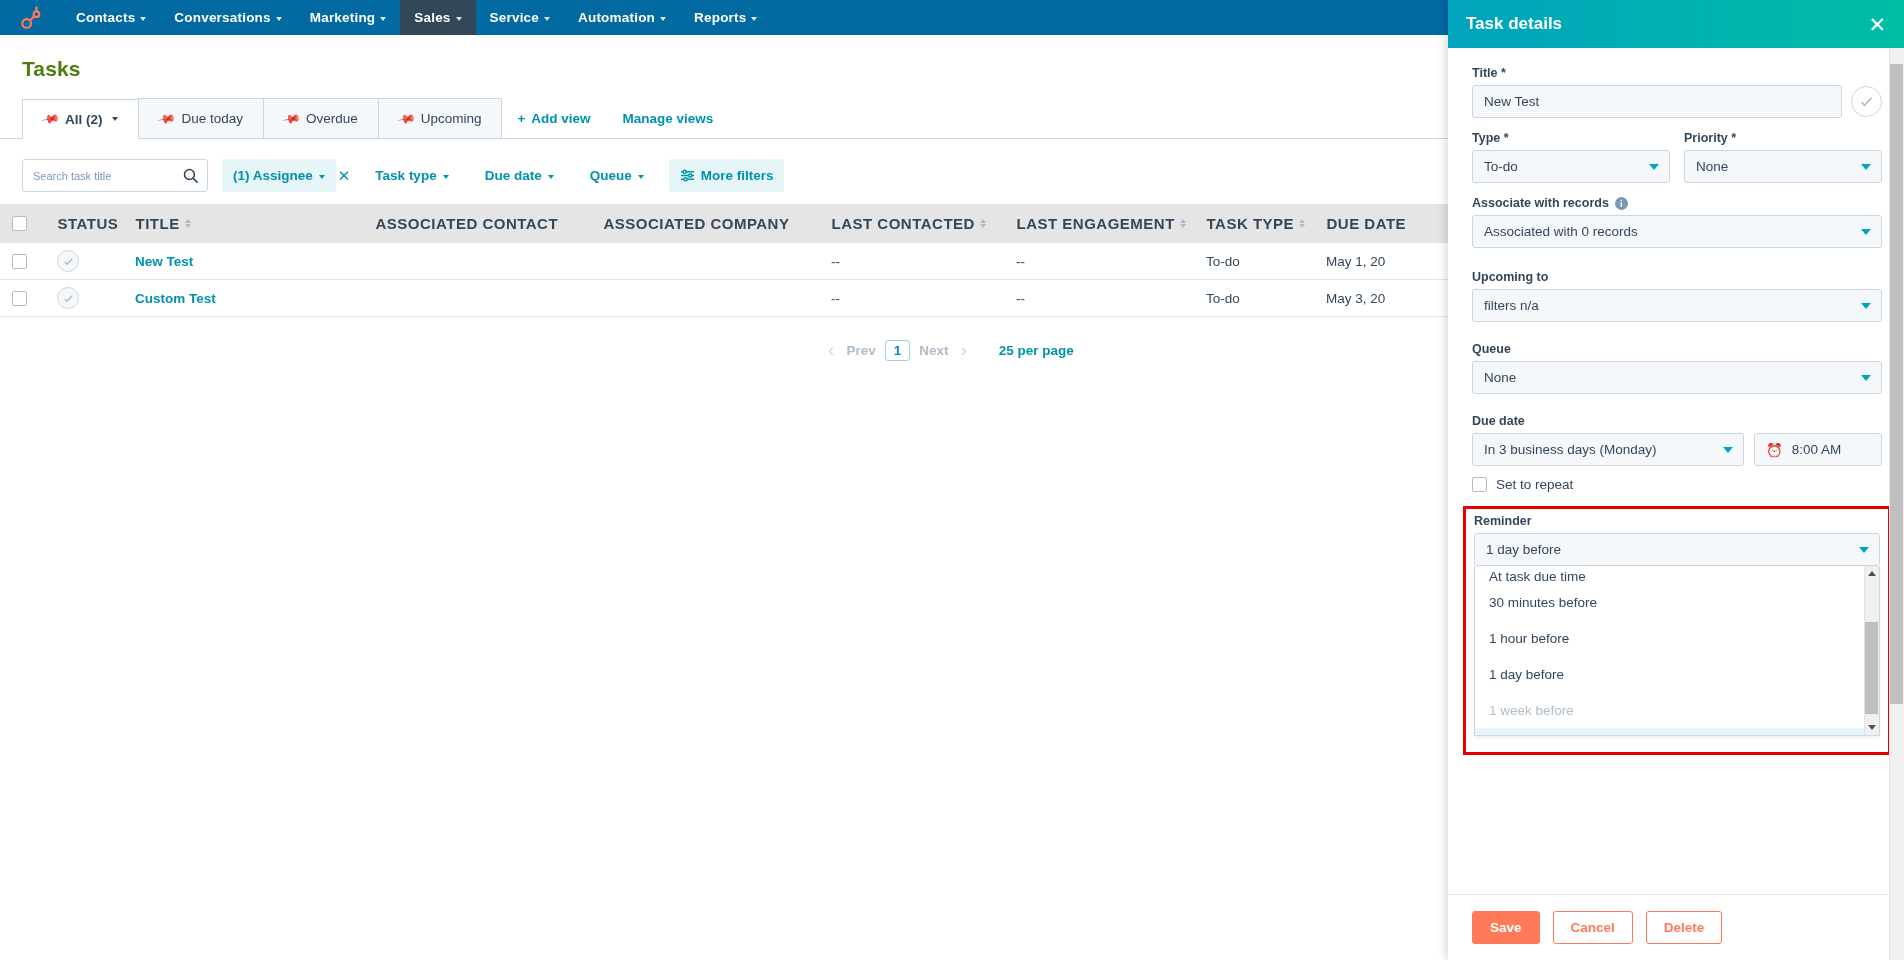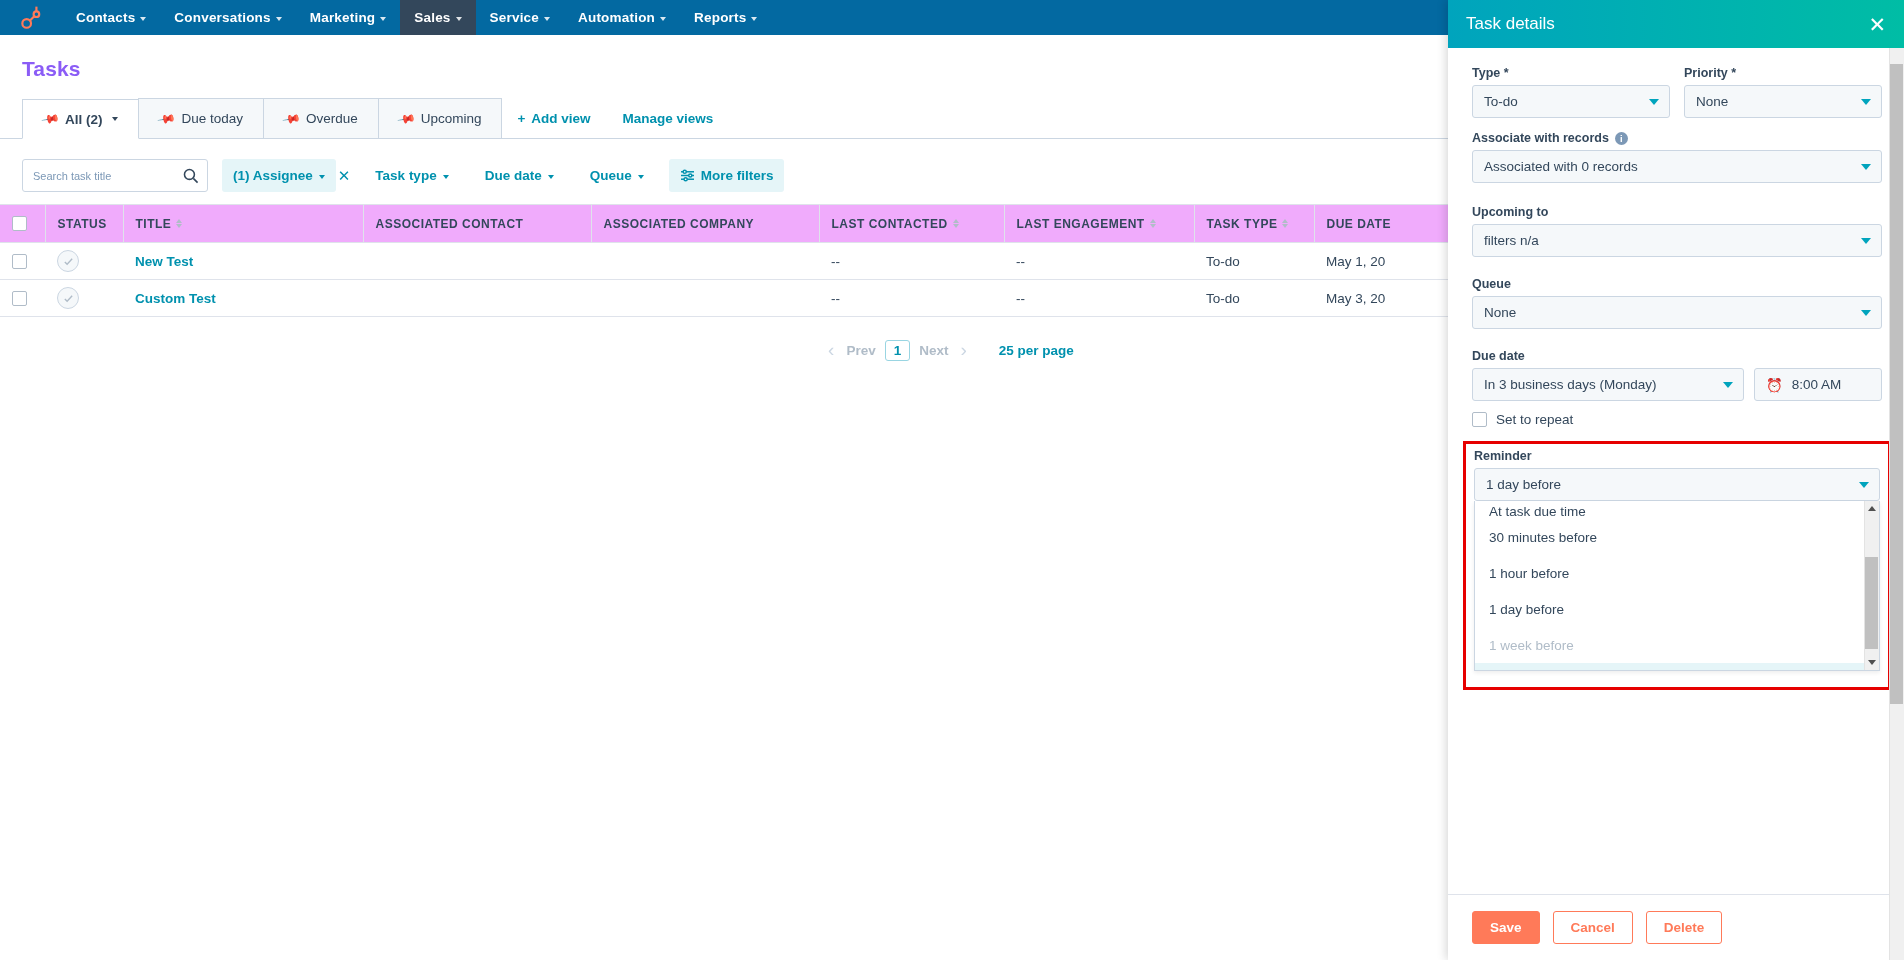--- a/index.html
+++ b/index.html
@@ -27,21 +27,21 @@
   .nav-item.active { background: #33475b; }
   .caret-sm {
     width: 0; height: 0; border-left: 3.5px solid transparent;
     border-right: 3.5px solid transparent; border-top: 4px solid #fff;
     margin-top: 2px; opacity: .85;
   }
 
   
   .page { position: relative; height: 913px; background: #fff; }
   .page-title {
-    font-size: 21px; color: #8b5cf6; font-weight: bold;
+    font-size: 21px; color: #4d7c0f; font-weight: bold;
     padding: 22px 0 0 22px; letter-spacing: .1px;
   }
 
   
   .tabs-row {
     display: flex; align-items: flex-end;
     padding-left: 22px; margin-top: 18px;
     border-bottom: 1px solid #cbd6e2; height: 40px;
   }
   .tab {
@@ -98,23 +98,23 @@
   .chip .caret-tl {
     width: 0; height: 0; border-left: 3.5px solid transparent;
     border-right: 3.5px solid transparent; border-top: 4.5px solid #0091ae;
     margin-top: 2px;
   }
   .chip-x { color: #0091ae; font-size: 15px; margin-left: 2px; cursor: pointer; }
 
   
   .table { width: 100%; border-collapse: collapse; table-layout: fixed; }
   .table thead th {
-    background: #f0abfc; border-top: 1px solid #dfe3eb;
+    background: #e5e5e5; border-top: 1px solid #dfe3eb;
     border-bottom: 1px solid #dfe3eb; border-right: 1px solid #dfe3eb;
-    height: 38px; font-size: 12px; color: #33475b;
+    height: 38px; font-size: 15px; color: #33475b;
     font-weight: bold; letter-spacing: .5px; text-align: left;
     padding: 0 12px; white-space: nowrap;
   }
   .table tbody td {
     height: 37px; border-bottom: 1px solid #dfe3eb;
     font-size: 13.5px; color: #33475b; padding: 0 12px;
     white-space: nowrap; overflow: hidden;
   }
   .th-inner { display: flex; align-items: center; gap: 5px; }
   .sorter { display: inline-flex; flex-direction: column; gap: 1px; }
@@ -158,21 +158,21 @@
     position: absolute; top: 0; right: 0; width: 456px; height: 960px;
     background: #fff; box-shadow: -2px 0 9px rgba(0,0,0,.16);
     display: flex; flex-direction: column; z-index: 10;
   }
   .panel-head {
     height: 48px; flex: 0 0 48px;
     background: linear-gradient(90deg, #00a4bd 0%, #00bda5 100%);
     display: flex; align-items: center; justify-content: space-between;
     padding: 0 18px;
   }
-  .panel-title { color: #fff; font-size: 17px; font-weight: normal; }
+  .panel-title { color: #fff; font-size: 17px; font-weight: bold; }
   .panel-close { color: #fff; font-size: 21px; cursor: pointer; line-height: 1; }
   .panel-body {
     flex: 1; overflow: hidden; position: relative;
     padding: 18px 22px 0 24px; background: #fff;
   }
   .fld { margin-bottom: 13px; }
   .lbl {
     font-size: 12.5px; font-weight: bold; color: #33475b;
     margin-bottom: 5px; display: flex; align-items: center; gap: 6px;
   }
@@ -507,20 +507,31 @@
 </div>
 
 <div class="panel">
   <div class="panel-head">
     <span class="panel-title">Task details</span>
     <span class="panel-close">✕</span>
   </div>
 
   <div class="panel-body">
 
+    <div class="fld">
+      <div class="lbl">Title *</div>
+      <div class="title-row">
+        <div class="inp">New Test</div>
+        <span class="check-btn">
+          <svg viewBox="0 0 24 24" fill="none" stroke="currentColor" stroke-width="2.6">
+              <polyline points="4,13 9,18 20,6"></polyline>
+            </svg>
+        </span>
+      </div>
+    </div>
 
     <div class="fld two-col">
       <div>
         <div class="lbl">Type *</div>
         <div class="sel-wrap">
           <div class="sel">To-do</div>
           <span class="sel-caret"></span>
         </div>
       </div>
       <div>

